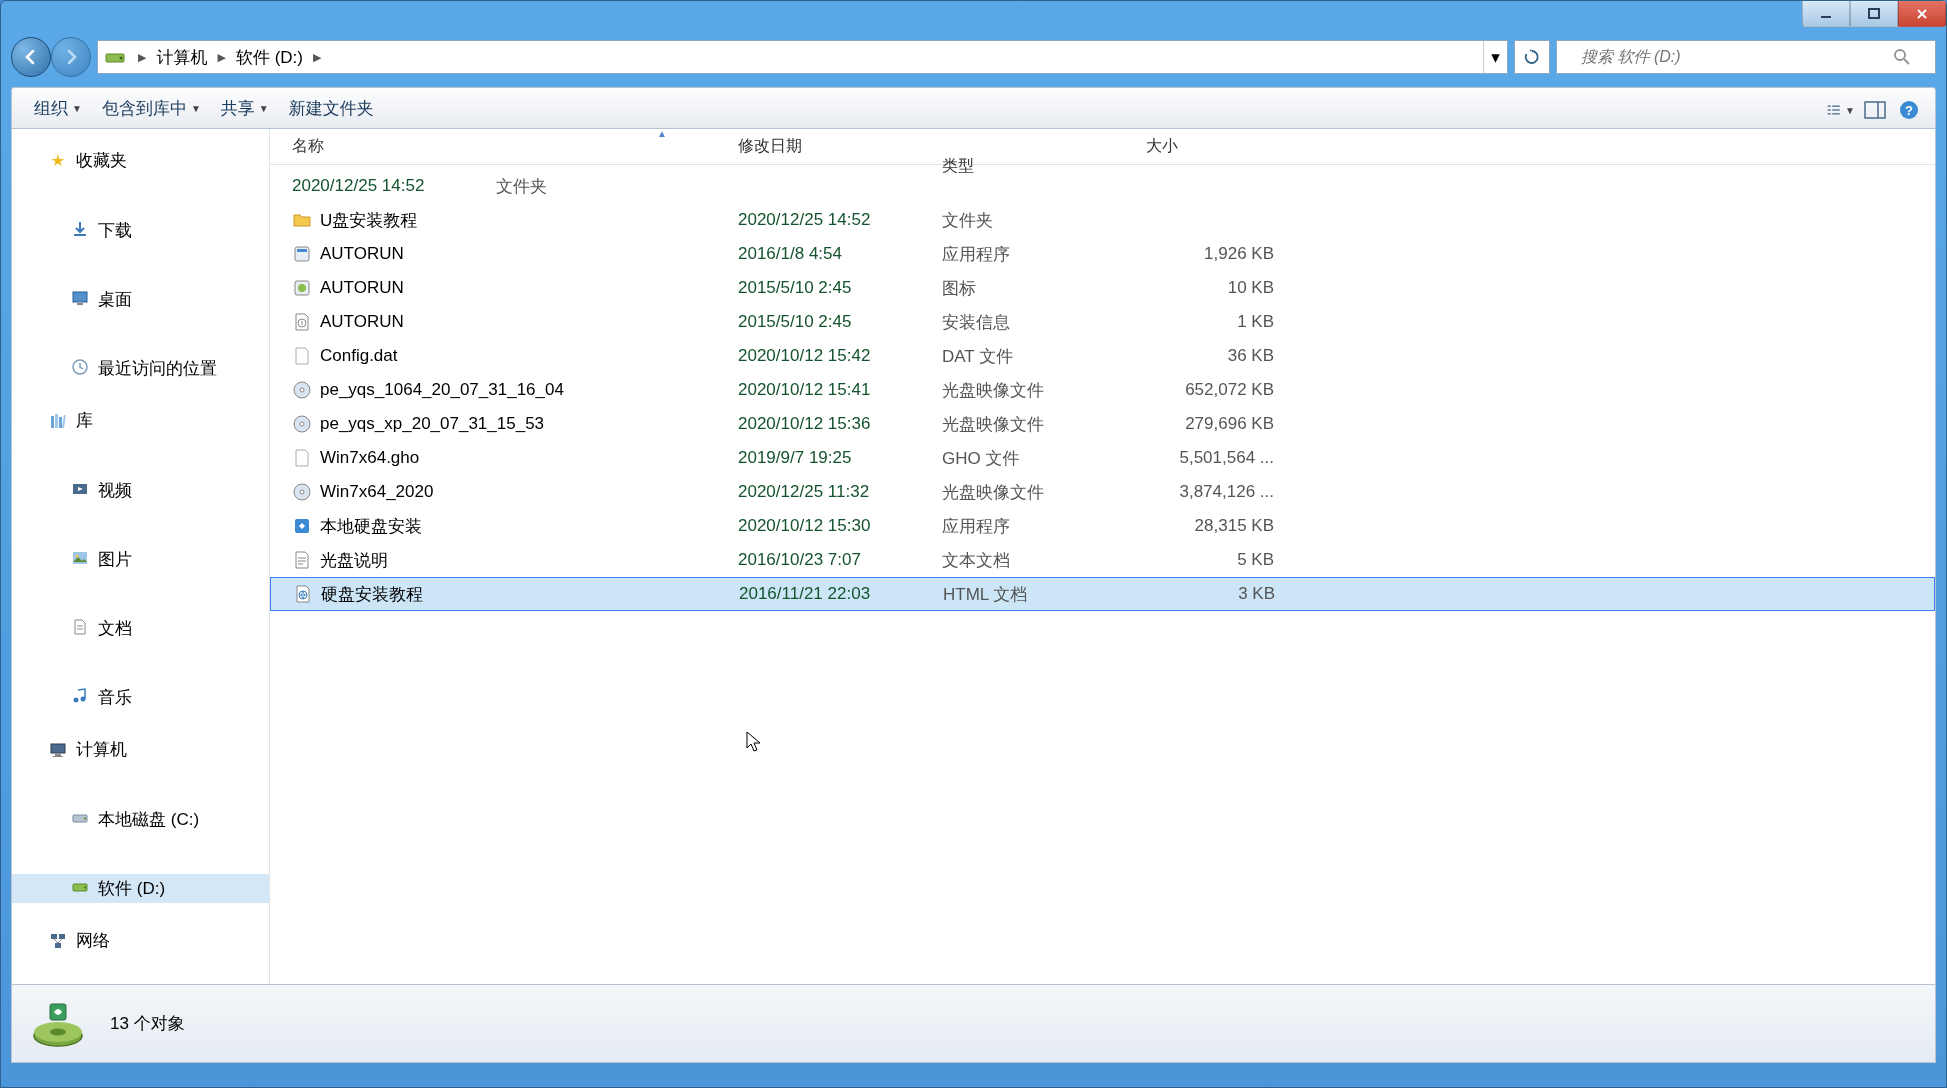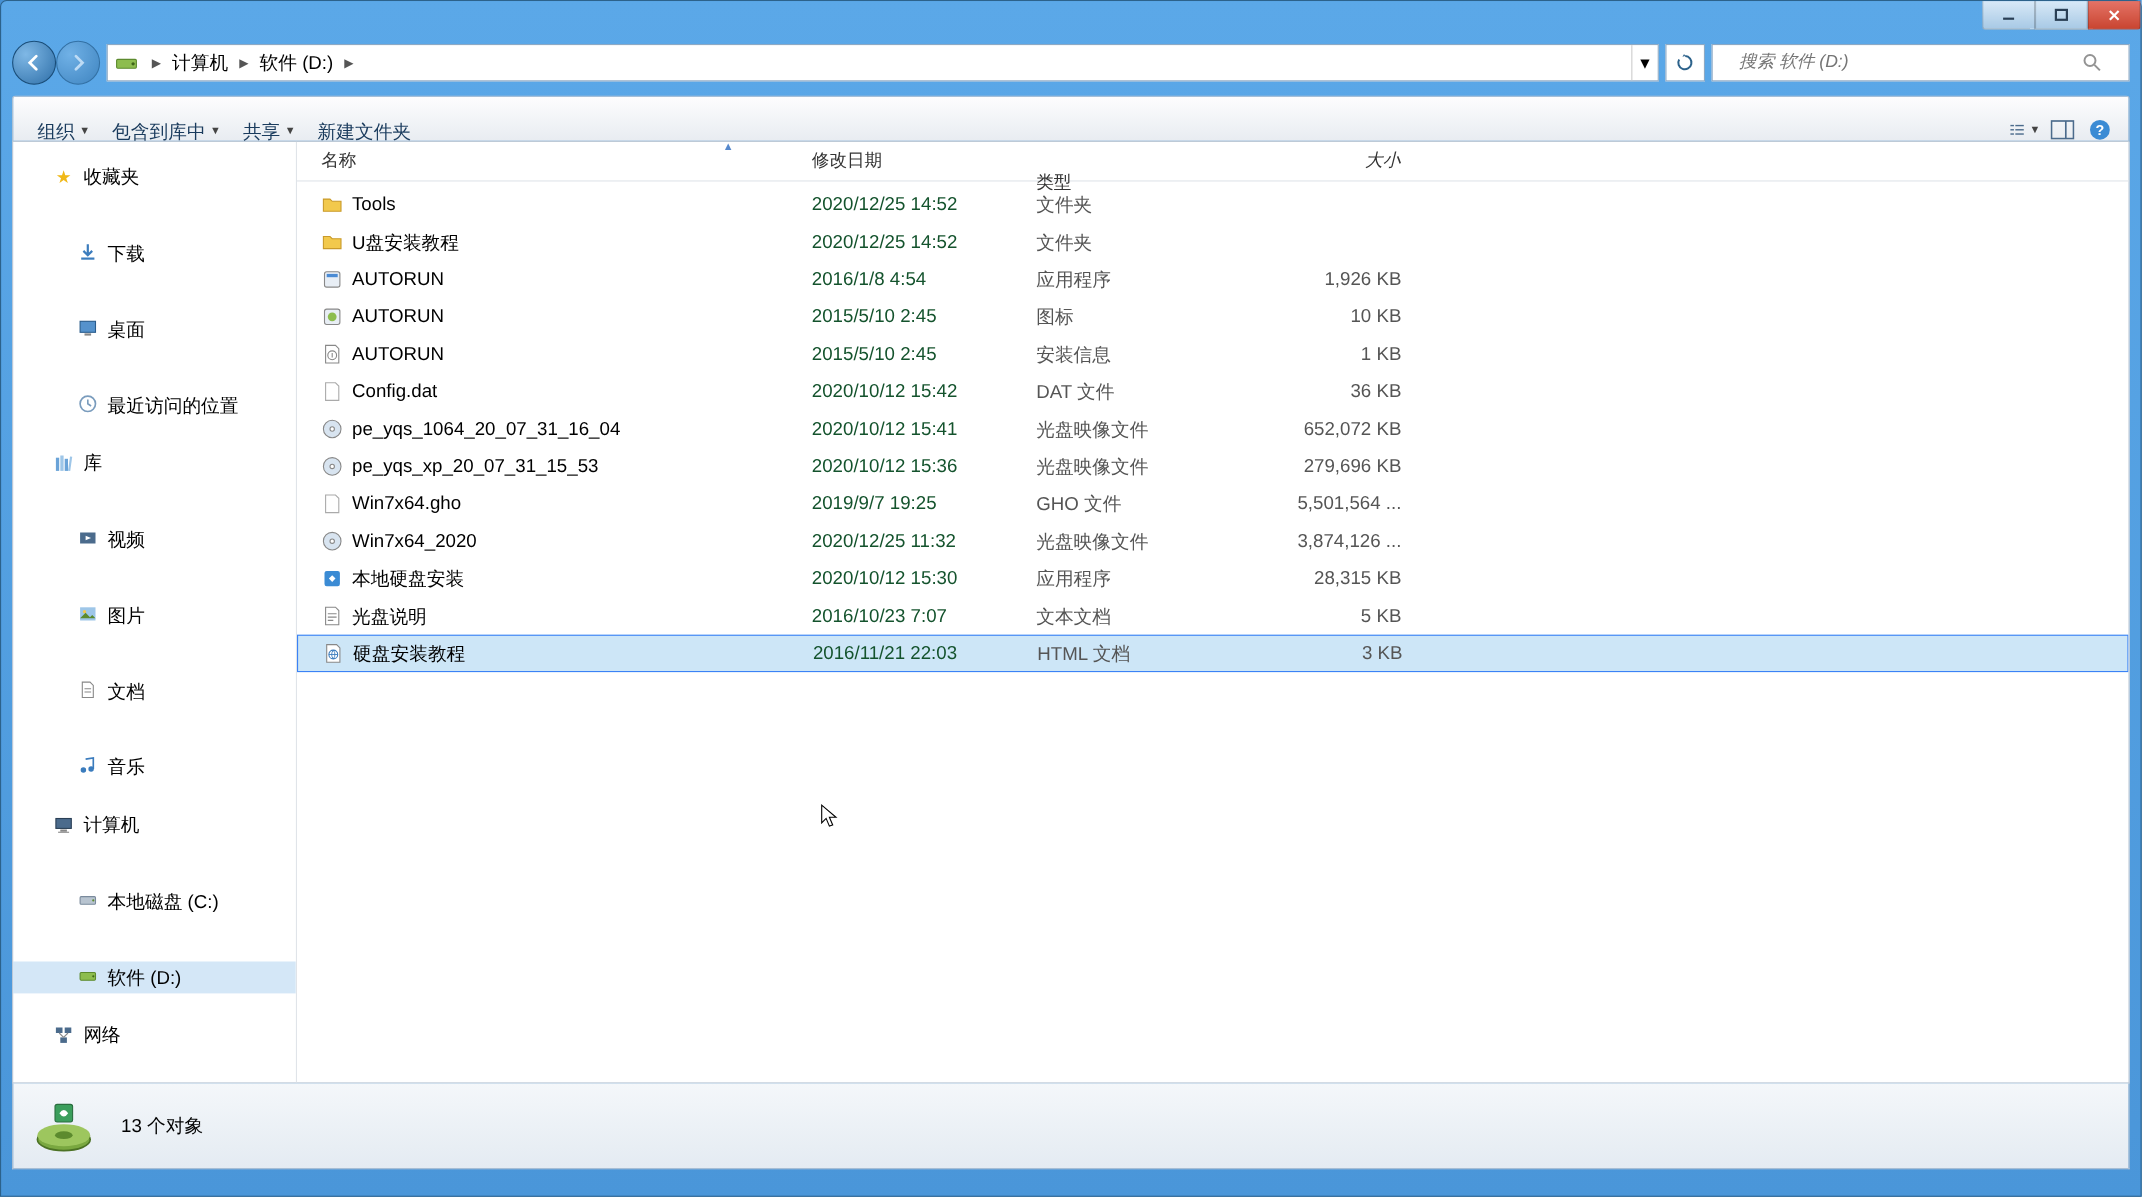--- a/index.html
+++ b/index.html
@@ -51,21 +51,21 @@
   width: 380px; height: 34px; background: #fff; border: 1px solid #8da9c4;
   display: flex; align-items: center; padding: 0 24px;
 }
 .search-box input { flex:1; border:none; outline:none; font-size:16px; font-style: italic; color:#888; background:transparent; }
 .search-box .sicon { width:18px; height:18px; opacity:0.7; }
 
 .toolbar {
   margin: 6px 10px 0 10px; height: 42px;
   background: linear-gradient(to bottom, #fdfdfe, #e8ecf1);
   border: 1px solid #b6c4d3; border-radius: 3px 3px 0 0;
-  display: flex; align-items: flex-start; padding: 16px 12px; font-size: 17px;
+  display: flex; align-items: flex-end; padding: 4px 12px; font-size: 17px;
   color: #1a3b5d;
 }
 .tb-item { padding: 4px 10px; cursor: pointer; display:flex; align-items:center; gap:4px; }
 .tb-spacer { flex: 1; }
 .tb-iconbtn { width:28px; height:28px; display:flex; align-items:center; justify-content:center; cursor:pointer; margin-left:6px; }
 .dropdown-arrow { font-size:10px; color:#444; }
 
 .content {
   margin: 0 10px; background: #fff; border: 1px solid #b6c4d3; border-top:none;
   height: 856px; display: flex;
@@ -84,21 +84,21 @@
 
 .file-area { flex:1; display:flex; flex-direction:column; }
 .columns {
   height: 36px; display:flex; align-items:center; border-bottom: 1px solid #e0e4e9;
   font-size: 16px; color:#333; padding-left: 12px;
 }
 .col { padding: 6px 10px; border-right: 1px solid transparent; cursor:pointer; position:relative; }
 .col.name { width: 446px; }
 .col.date { width: 204px; }
 .col.type { width: 204px; margin-top: 40px; }
-.col.size { width: 148px; text-align:right;font-style:italic; }
+.col.size { width: 148px; text-align:left; }
 .sort-arrow { position:absolute; right: 60px; top:-2px; font-size:10px; color:#5588cc; }
 
 .file-list { flex:1; overflow-y:auto; padding-top:4px; }
 .file-row {
   height: 34px; display:flex; align-items:center; font-size:17px; padding-left: 12px;
   cursor: pointer;
 }
 .file-row.selected { background:#cde6f7; border:1px solid #3b82f6; }
 .cell { padding: 0 10px; overflow:hidden; white-space:nowrap; text-overflow:ellipsis; }
 .cell.name { width: 446px; display:flex; align-items:center; gap:8px; }
@@ -370,28 +370,20 @@
 
     <div class="file-area">
       <div class="columns">
         <div class="col name"><span>名称</span><span class="sort-arrow">▲</span></div>
         <div class="col date">修改日期</div>
         <div class="col type">类型</div>
         <div class="col size">大小</div>
       </div>
       <div class="file-list" id="file-list">
           <div class="file-row">
-            <div class="cell name">
-              <span class="ficon">
-                <svg width="20" height="20" viewBox="0 0 20 20">
-                  <path d="M2 5 H8 L10 7 H18 V16 H2 Z" fill="#f2c94c" stroke="#c99a2a"></path>
-                </svg>
-              </span>
-              <span>Tools</span>
-            </div>
             <div class="cell date">2020/12/25 14:52</div>
             <div class="cell type">文件夹</div>
             <div class="cell size"></div>
           </div>
           <div class="file-row">
             <div class="cell name">
               <span class="ficon">
                 <svg width="20" height="20" viewBox="0 0 20 20">
                   <path d="M2 5 H8 L10 7 H18 V16 H2 Z" fill="#f2c94c" stroke="#c99a2a"></path>
                 </svg>

